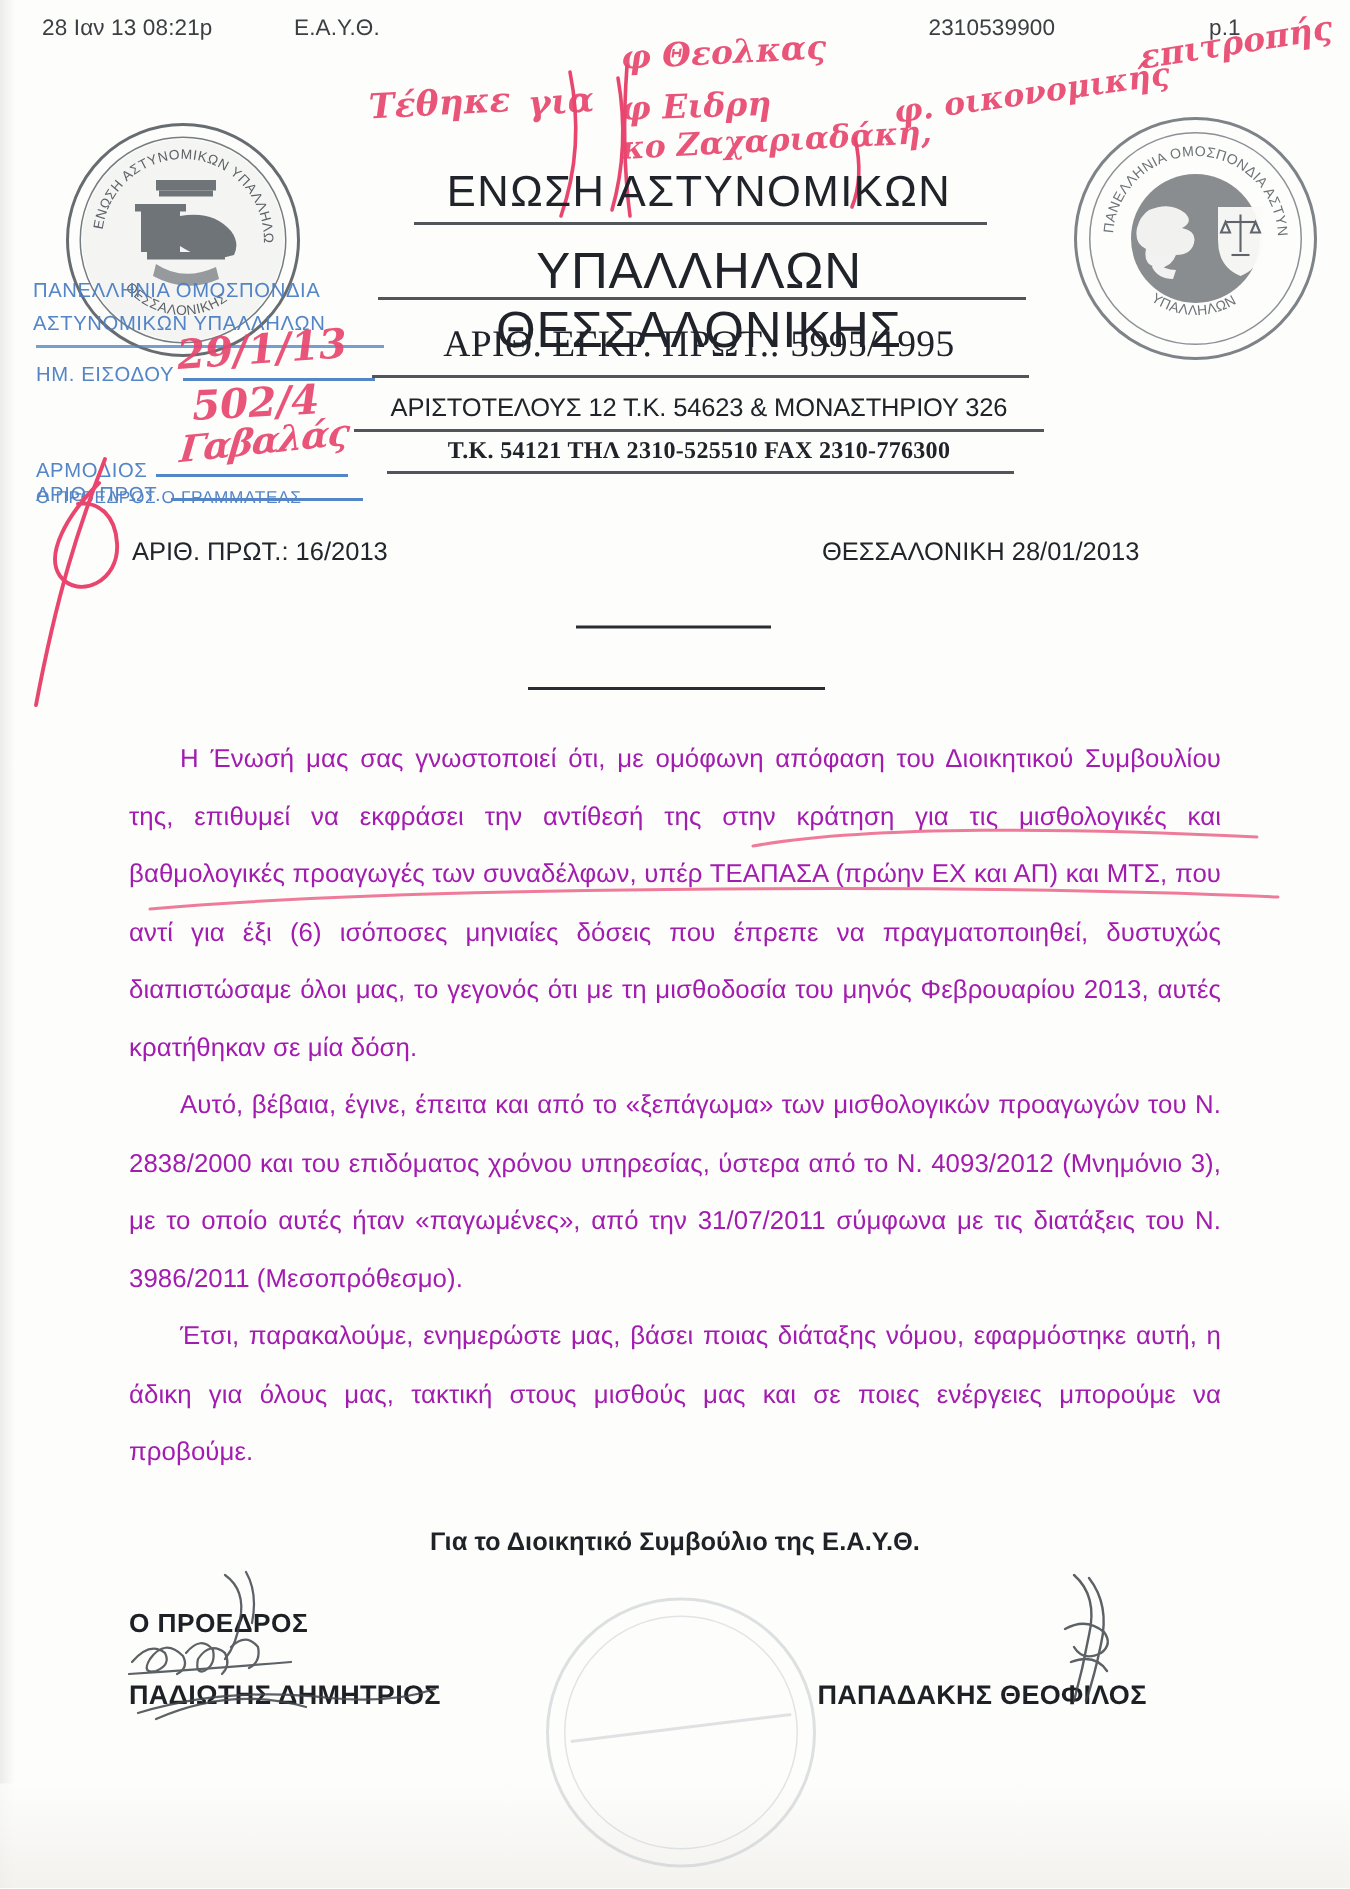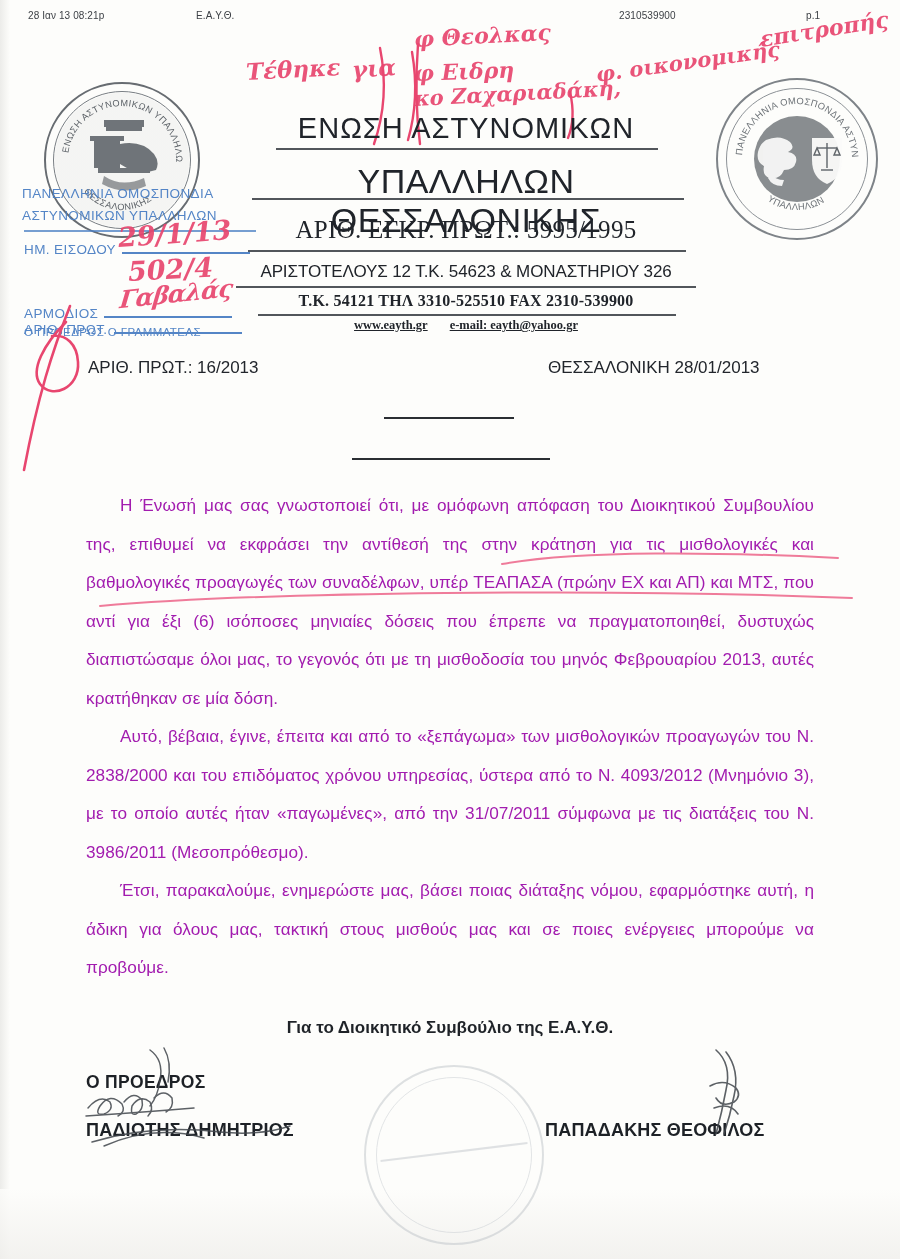--- a/index.html
+++ b/index.html
@@ -25,21 +25,21 @@
   }
   .scan-edge-bottom{
     position:absolute;left:0;bottom:0;width:900px;height:70px;
     background:linear-gradient(0deg,#f0efec 0%,#fdfdfb 100%);
     opacity:.8;
   }
 
   
   .fax-header{
     position:absolute;top:10px;left:0;width:900px;height:22px;
-    font-size:10px;color:#3b3f44;letter-spacing:.1px;
+    font-size:15px;color:#3b3f44;letter-spacing:.1px;
   }
   .fax-header span{position:absolute;white-space:nowrap;}
   .fx-date{left:28px;}
   .fx-org{left:196px;}
   .fx-num{left:619px;}
   .fx-page{left:806px;}
 
   
   .seal{
     position:absolute;border-radius:50%;
@@ -304,26 +304,23 @@
 
   <div class="lh lh-2">ΥΠΑΛΛΗΛΩΝ ΘΕΣΣΑΛΟΝΙΚΗΣ</div>
   <div class="lh-rule" style="left:252px;top:198px;width:432px;"></div>
 
   <div class="lh lh-3">ΑΡΙΘ. ΕΓΚΡ. ΠΡΩΤ.: 5995/1995</div>
   <div class="lh-rule" style="left:248px;top:250px;width:438px;"></div>
 
   <div class="lh lh-4">ΑΡΙΣΤΟΤΕΛΟΥΣ 12 Τ.Κ. 54623 &amp; ΜΟΝΑΣΤΗΡΙΟΥ 326</div>
   <div class="lh-rule" style="left:236px;top:286px;width:460px;height:1.5px;"></div>
 
-  <div class="lh lh-5">Τ.Κ. 54121  ΤΗΛ 3310-525510   FAX 2310-539900</div>
+  <div class="lh lh-5">Τ.Κ. 54121  ΤΗΛ 2310-525510   FAX 2310-776300</div>
   <div class="lh-rule" style="left:258px;top:314px;width:418px;height:1.5px;"></div>
 
-  <div class="lh lh-6">
-    <span class="u">www.eayth.gr</span><span class="gap"></span><span class="u">e-mail: eayth@yahoo.gr</span>
-  </div>
 
   <div class="prot prot-left">ΑΡΙΘ. ΠΡΩΤ.: 16/2013</div>
   <div class="prot prot-right">ΘΕΣΣΑΛΟΝΙΚΗ  28/01/2013</div>
 
   <div class="pros-ul" style="left:384px;top:417px;width:130px;"></div>
   <div class="pros-ul" style="left:352px;top:458px;width:198px;"></div>
 
   <div class="body-text">
     <p>Η Ένωσή μας σας γνωστοποιεί ότι, με ομόφωνη απόφαση του Διοικητικού Συμβουλίου της, επιθυμεί να εκφράσει την αντίθεσή της στην κράτηση για τις μισθολογικές και βαθμολογικές προαγωγές των συναδέλφων, υπέρ ΤΕΑΠΑΣΑ (πρώην ΕΧ και ΑΠ)  και ΜΤΣ, που αντί για έξι (6) ισόποσες μηνιαίες δόσεις που έπρεπε να πραγματοποιηθεί, δυστυχώς διαπιστώσαμε όλοι μας, το γεγονός ότι με τη μισθοδοσία του μηνός Φεβρουαρίου 2013, αυτές κρατήθηκαν σε μία δόση.</p>
     <p>Αυτό, βέβαια, έγινε,   έπειτα και από το «ξεπάγωμα» των μισθολογικών προαγωγών του Ν. 2838/2000 και του επιδόματος χρόνου υπηρεσίας, ύστερα από το Ν. 4093/2012 (Μνημόνιο 3), με το οποίο αυτές ήταν «παγωμένες», από την 31/07/2011 σύμφωνα με τις διατάξεις του Ν. 3986/2011 (Μεσοπρόθεσμο).</p>

